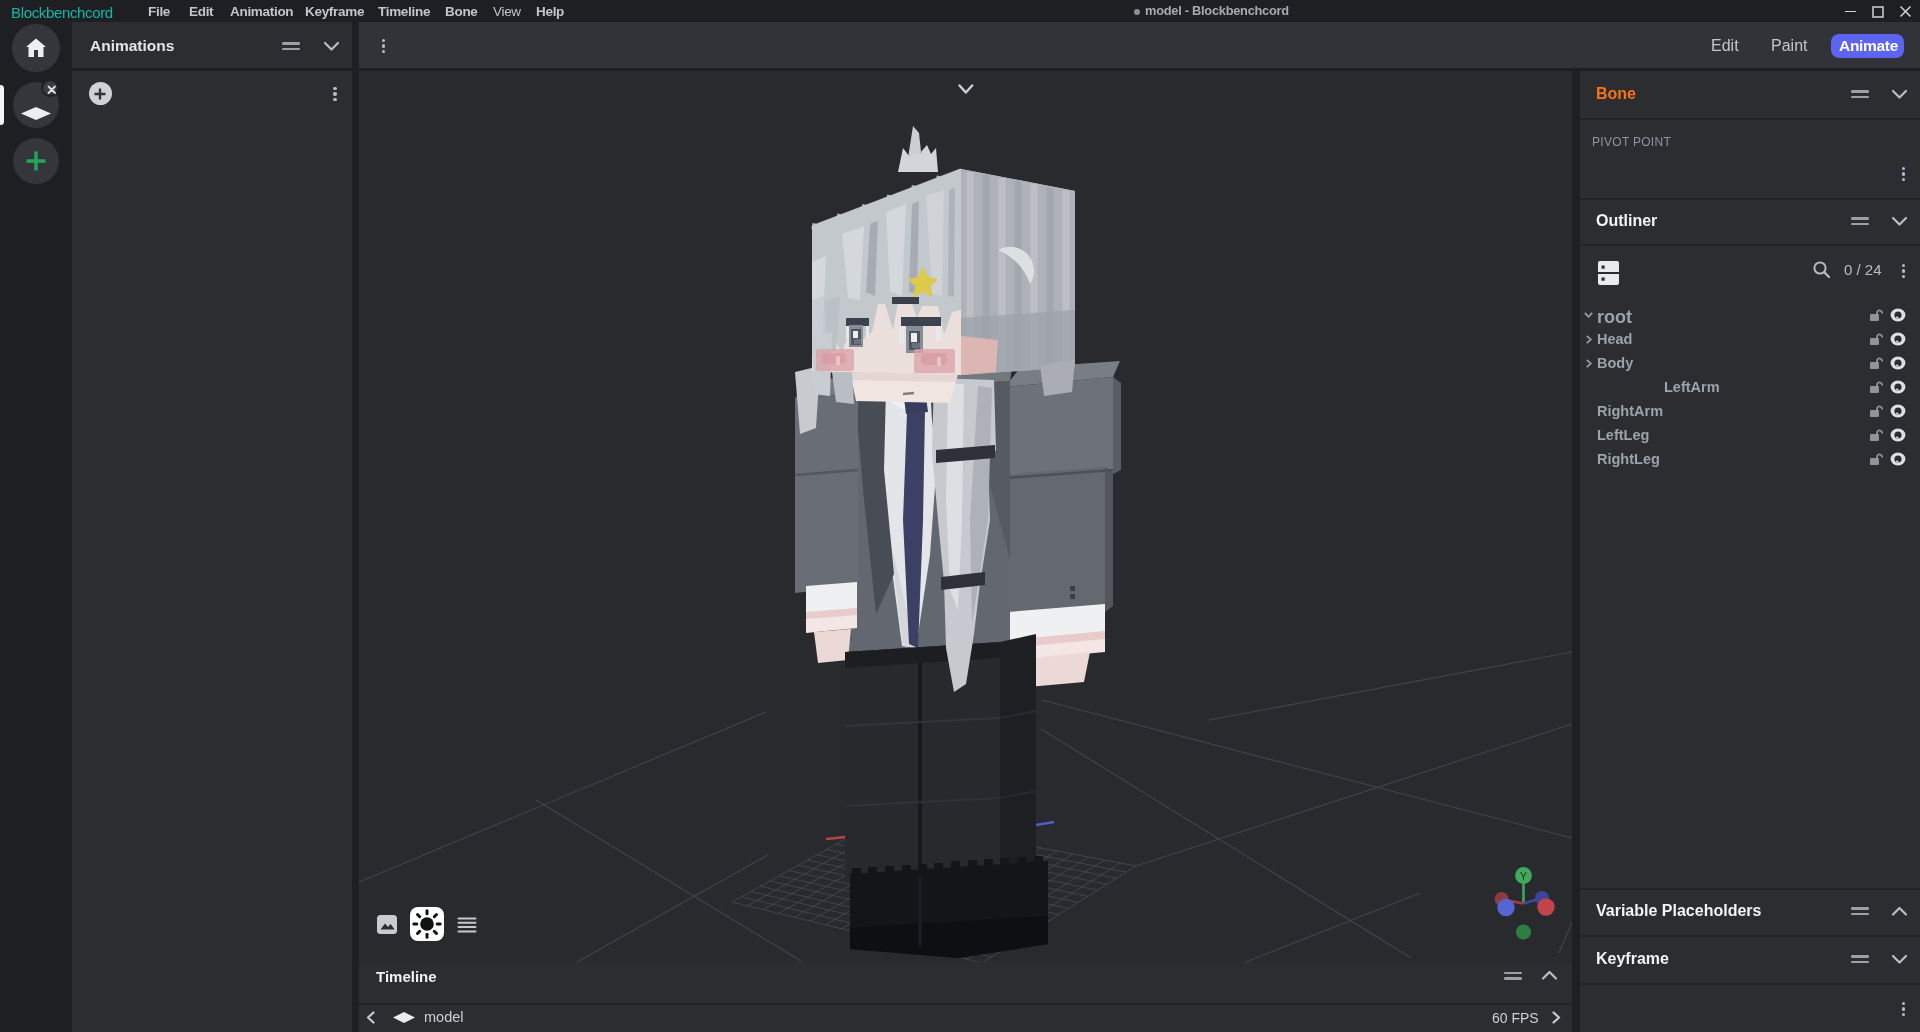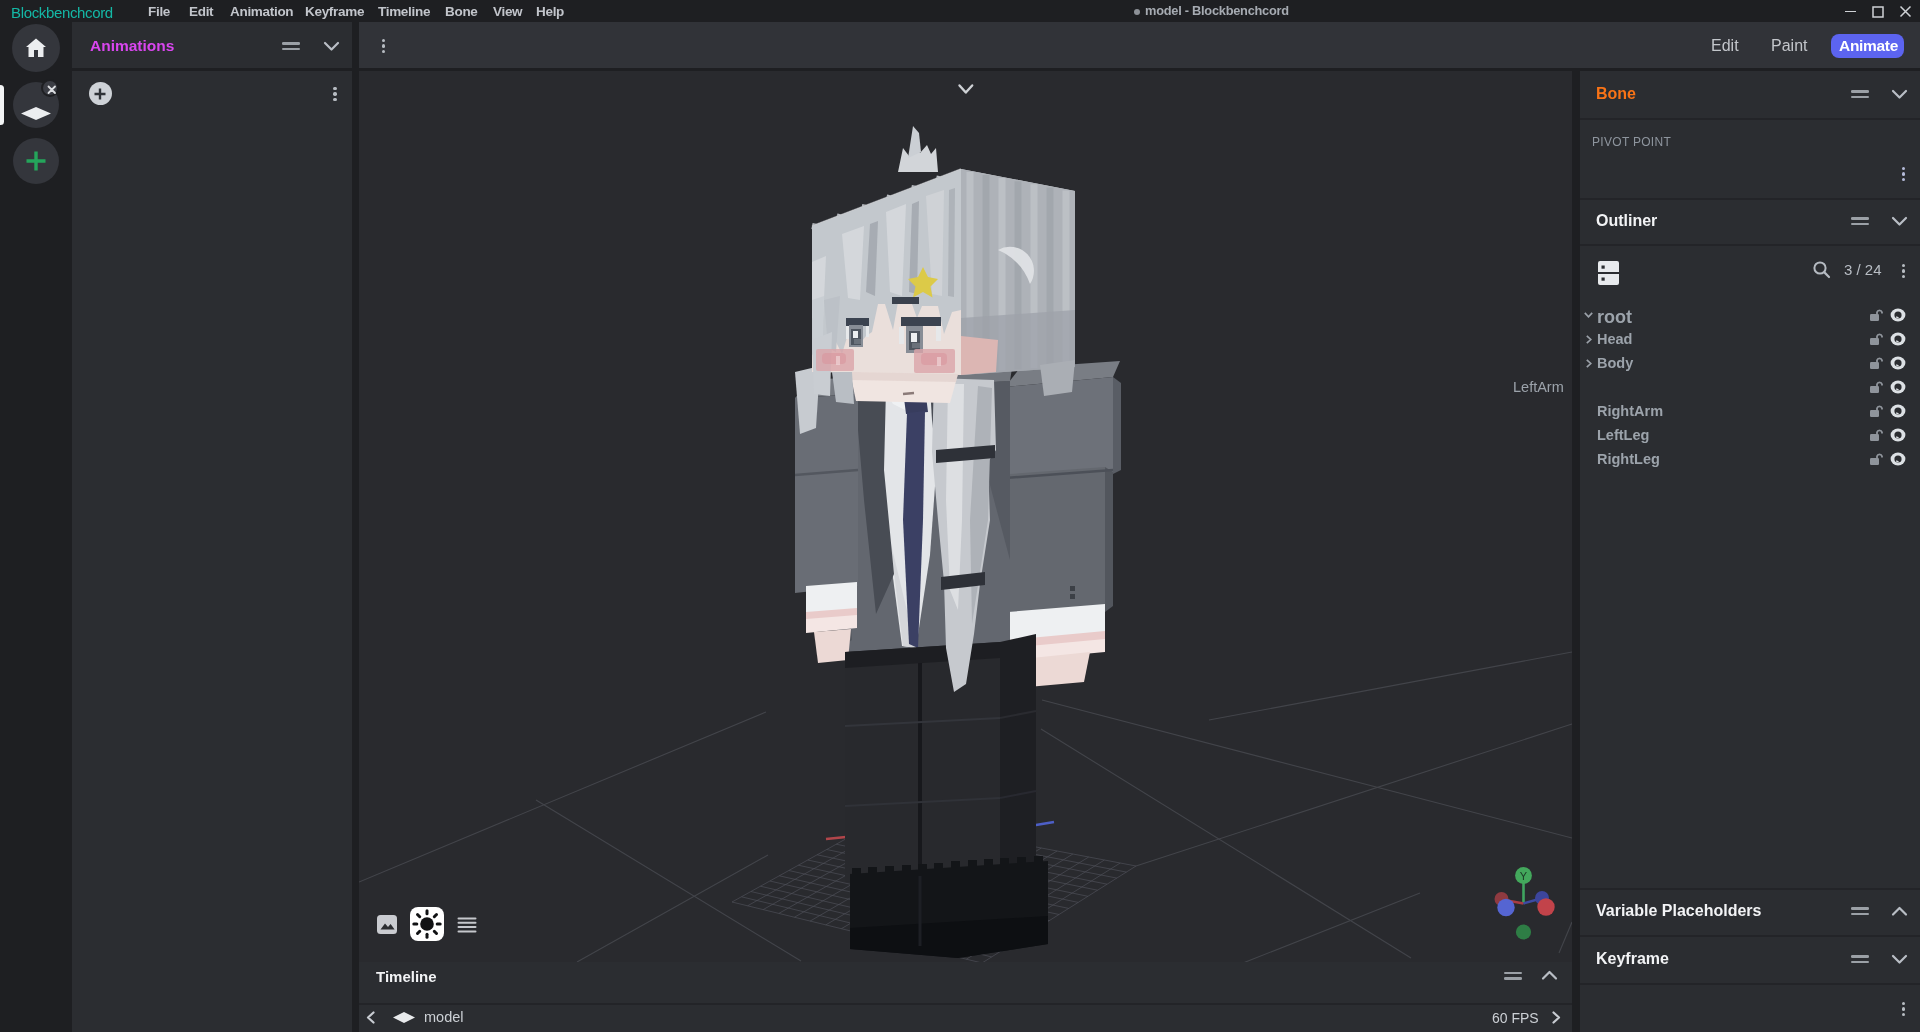--- a/index.html
+++ b/index.html
@@ -1,34 +1,34 @@
 <!DOCTYPE html>
 <html><head><meta charset="utf-8"><style>html,body{margin:0;padding:0;width:1920px;height:1032px;overflow:hidden;background:#1e1f22;font-family:"Liberation Sans", sans-serif}*{box-sizing:border-box}</style></head><body>
 <div style="position:absolute;left:0;top:0;width:1920px;height:22px;background:#1e1f22">
 <div style="position:absolute;left:11px;top:4.5px;font-size:15px;color:#14b8a6;font-weight:normal;letter-spacing:-0.35px;white-space:nowrap;line-height:1">Blockbenchcord</div>
 <div style="position:absolute;left:148px;top:5.2px;font-size:13.5px;color:#c2c5cb;font-weight:bold;letter-spacing:-0.3px;white-space:nowrap;line-height:1">File</div>
 <div style="position:absolute;left:189px;top:5.2px;font-size:13.5px;color:#c2c5cb;font-weight:bold;letter-spacing:-0.3px;white-space:nowrap;line-height:1">Edit</div>
 <div style="position:absolute;left:230px;top:5.2px;font-size:13.5px;color:#c2c5cb;font-weight:bold;letter-spacing:-0.3px;white-space:nowrap;line-height:1">Animation</div>
 <div style="position:absolute;left:305px;top:5.2px;font-size:13.5px;color:#c2c5cb;font-weight:bold;letter-spacing:-0.3px;white-space:nowrap;line-height:1">Keyframe</div>
 <div style="position:absolute;left:378px;top:5.2px;font-size:13.5px;color:#c2c5cb;font-weight:bold;letter-spacing:-0.3px;white-space:nowrap;line-height:1">Timeline</div>
 <div style="position:absolute;left:445px;top:5.2px;font-size:13.5px;color:#c2c5cb;font-weight:bold;letter-spacing:-0.3px;white-space:nowrap;line-height:1">Bone</div>
-<div style="position:absolute;left:493px;top:5.2px;font-size:13.5px;color:#c2c5cb;font-weight:bold;letter-spacing:-0.3px;white-space:nowrap;line-height:1">View</div>
+<div style="position:absolute;left:493px;top:5.2px;font-size:13.5px;color:#c2c5cb;font-weight:normal;letter-spacing:-0.3px;white-space:nowrap;line-height:1">View</div>
 <div style="position:absolute;left:536px;top:5.2px;font-size:13.5px;color:#c2c5cb;font-weight:bold;letter-spacing:-0.3px;white-space:nowrap;line-height:1">Help</div>
 <div style="position:absolute;left:1134px;top:9px;width:6px;height:6px;border-radius:50%;background:#8d9197"></div>
 <div style="position:absolute;left:1145px;top:5.1px;font-size:12.8px;color:#a6abb2;font-weight:bold;letter-spacing:-0.25px;white-space:nowrap;line-height:1">model - Blockbenchcord</div>
 <div style="position:absolute;left:1845px;top:10.5px;width:11px;height:1.8px;background:#cfd2d6"></div>
 <svg style="position:absolute;left:1872px;top:5.5px" width="12" height="12">
       <rect x="1" y="1" width="10" height="10" fill="none" stroke="#cfd2d6" stroke-width="1.5"></rect>
     </svg>
 <svg style="position:absolute;left:1899px;top:5px" width="13" height="13">
       <path d="M1.5 1.5 L11.5 11.5 M11.5 1.5 L1.5 11.5" stroke="#cfd2d6" stroke-width="1.5"></path>
     </svg>
 </div>
 <div style="position:absolute;left:72px;top:22px;width:280px;height:46px;background:#2b2d31"></div>
-<div style="position:absolute;left:90px;top:38.2px;font-size:15.5px;color:#d946ef;font-weight:bold;letter-spacing:0px;white-space:nowrap;line-height:1">Animations</div>
+<div style="position:absolute;left:90px;top:38.2px;font-size:15.5px;color:#e5e5e5;font-weight:bold;letter-spacing:0px;white-space:nowrap;line-height:1">Animations</div>
 <div style="position:absolute;left:282px;top:42.1px;width:18px;height:2.6px;border-radius:1.3px;background:#9ba0a6"></div>
 <div style="position:absolute;left:282px;top:47.5px;width:18px;height:2.6px;border-radius:1.3px;background:#9ba0a6"></div>
 <svg style="position:absolute;left:325px;top:43.2px;overflow:visible" width="13" height="6.5">
     <path d="M0 0 L6.5 6.5 L13.0 0" stroke="#b9bec5" stroke-width="2.2" fill="none" stroke-linecap="round" stroke-linejoin="round"></path>
   </svg>
 <div style="position:absolute;left:359px;top:22px;width:1561px;height:46px;background:#313338"></div>
 <div style="position:absolute;left:381.8px;top:38.7px;width:3.4px;height:3.4px;border-radius:50%;background:#b7bcc2"></div>
 <div style="position:absolute;left:381.8px;top:44.3px;width:3.4px;height:3.4px;border-radius:50%;background:#b7bcc2"></div>
 <div style="position:absolute;left:381.8px;top:49.9px;width:3.4px;height:3.4px;border-radius:50%;background:#b7bcc2"></div>
 <div style="position:absolute;left:1711px;top:37.5px;font-size:16px;color:#c3c6cb;font-weight:normal;letter-spacing:0px;white-space:nowrap;line-height:1">Edit</div>
@@ -267,21 +267,21 @@
 <svg style="position:absolute;left:1598px;top:261px" width="21" height="24" viewBox="0 0 21 24">
     <rect x="0" y="0" width="21" height="24" rx="2" fill="#e8eaed"></rect>
     <rect x="0" y="11" width="21" height="2" fill="#2b2d31"></rect>
     <rect x="3.5" y="4.5" width="3.2" height="3.2" fill="#2b2d31"></rect>
     <rect x="3.5" y="16.5" width="3.2" height="3.2" fill="#2b2d31"></rect>
   </svg>
 <svg style="position:absolute;left:1812px;top:260px" width="19" height="19" viewBox="0 0 19 19">
     <circle cx="8" cy="8" r="5.6" stroke="#b5bac1" stroke-width="2" fill="none"></circle>
     <line x1="12.4" y1="12.4" x2="17" y2="17" stroke="#b5bac1" stroke-width="2.2" stroke-linecap="round"></line>
   </svg>
-<div style="position:absolute;left:1844px;top:262.0px;font-size:15px;color:#b8bdc4;font-weight:normal;letter-spacing:0px;white-space:nowrap;line-height:1">3 / 24</div>
+<div style="position:absolute;left:1844px;top:262.0px;font-size:15px;color:#b8bdc4;font-weight:normal;letter-spacing:0px;white-space:nowrap;line-height:1">0 / 24</div>
 <div style="position:absolute;left:1901.8px;top:263.7px;width:3.4px;height:3.4px;border-radius:50%;background:#b7bcc2"></div>
 <div style="position:absolute;left:1901.8px;top:269.3px;width:3.4px;height:3.4px;border-radius:50%;background:#b7bcc2"></div>
 <div style="position:absolute;left:1901.8px;top:274.9px;width:3.4px;height:3.4px;border-radius:50%;background:#b7bcc2"></div>
 <svg style="position:absolute;left:1584px;top:312.0px" width="9" height="6">
     <path d="M0.8 0.8 L4.5 4.8 L8.2 0.8" stroke="#9aa0a8" stroke-width="1.7" fill="none"></path>
   </svg>
 <div style="position:absolute;left:1597px;top:307.8px;font-size:18px;color:#9ca3ab;font-weight:bold;letter-spacing:0px;white-space:nowrap;line-height:1">root</div>
 <svg style="position:absolute;left:1869px;top:308px" width="14" height="14" viewBox="0 0 14 14">
     <rect x="1" y="6" width="9" height="7" rx="1.2" fill="#8f949b"></rect>
     <path d="M8 6 V4.2 A2.6 2.6 0 0 1 13 4.2 V5.4" stroke="#8f949b" stroke-width="1.8" fill="none"></path>
@@ -310,21 +310,21 @@
 <div style="position:absolute;left:1597px;top:355.8px;font-size:14.5px;color:#9ca3ab;font-weight:bold;letter-spacing:0px;white-space:nowrap;line-height:1">Body</div>
 <svg style="position:absolute;left:1869px;top:356px" width="14" height="14" viewBox="0 0 14 14">
     <rect x="1" y="6" width="9" height="7" rx="1.2" fill="#8f949b"></rect>
     <path d="M8 6 V4.2 A2.6 2.6 0 0 1 13 4.2 V5.4" stroke="#8f949b" stroke-width="1.8" fill="none"></path>
   </svg>
 <svg style="position:absolute;left:1890px;top:356px" width="16" height="14" viewBox="0 0 16 14">
     <ellipse cx="8" cy="7" rx="7.4" ry="6.4" fill="#dce0e4"></ellipse>
     <circle cx="8" cy="7" r="3.6" fill="#2b2d31"></circle>
     <path d="M6.2 8.8 A 3 3 0 0 0 8.6 9.6" stroke="#dce0e4" stroke-width="1.4" fill="none"></path>
   </svg>
-<div style="position:absolute;left:1513px;top:379.8px;font-size:14.5px;color:#9ca3ab;font-weight:normal;letter-spacing:0px;white-space:nowrap;line-height:1">LeftArm</div>
+<div style="position:absolute;left:1664px;top:379.8px;font-size:14.5px;color:#9ca3ab;font-weight:bold;letter-spacing:0px;white-space:nowrap;line-height:1">LeftArm</div>
 <svg style="position:absolute;left:1869px;top:380px" width="14" height="14" viewBox="0 0 14 14">
     <rect x="1" y="6" width="9" height="7" rx="1.2" fill="#8f949b"></rect>
     <path d="M8 6 V4.2 A2.6 2.6 0 0 1 13 4.2 V5.4" stroke="#8f949b" stroke-width="1.8" fill="none"></path>
   </svg>
 <svg style="position:absolute;left:1890px;top:380px" width="16" height="14" viewBox="0 0 16 14">
     <ellipse cx="8" cy="7" rx="7.4" ry="6.4" fill="#dce0e4"></ellipse>
     <circle cx="8" cy="7" r="3.6" fill="#2b2d31"></circle>
     <path d="M6.2 8.8 A 3 3 0 0 0 8.6 9.6" stroke="#dce0e4" stroke-width="1.4" fill="none"></path>
   </svg>
 <div style="position:absolute;left:1597px;top:403.8px;font-size:14.5px;color:#9ca3ab;font-weight:bold;letter-spacing:0px;white-space:nowrap;line-height:1">RightArm</div>

